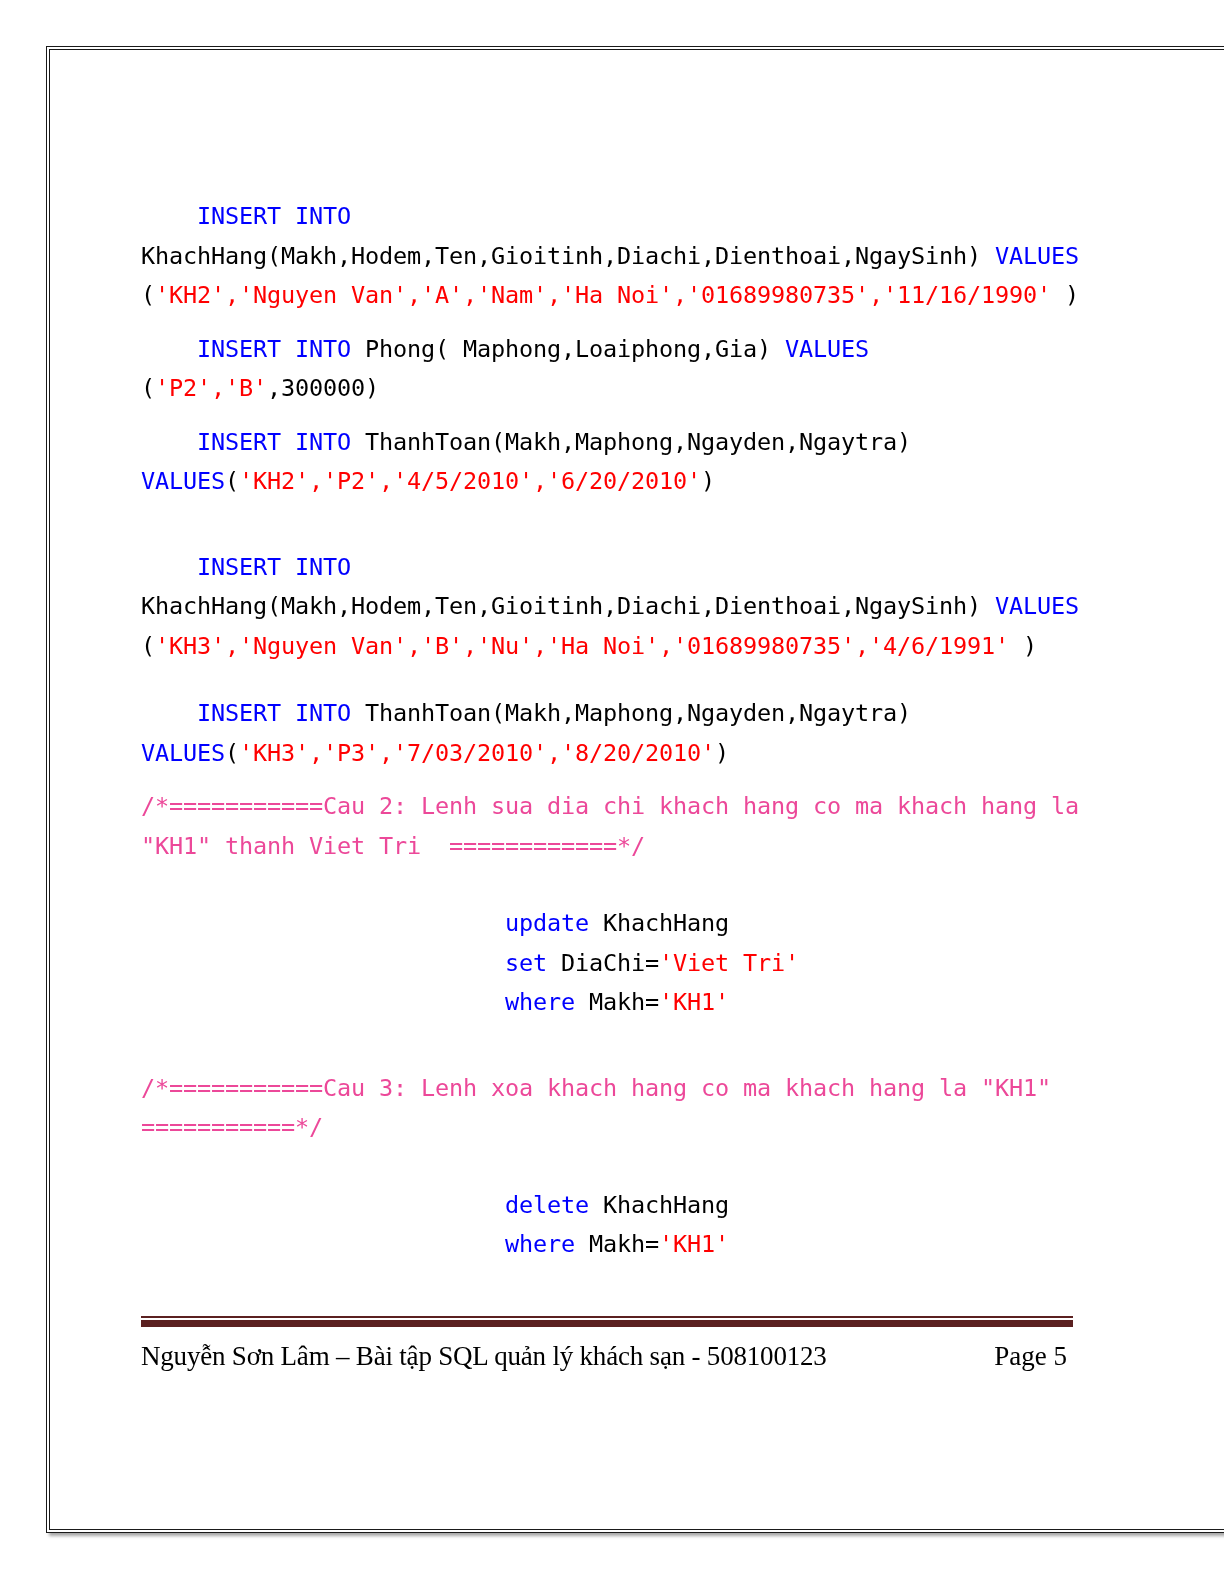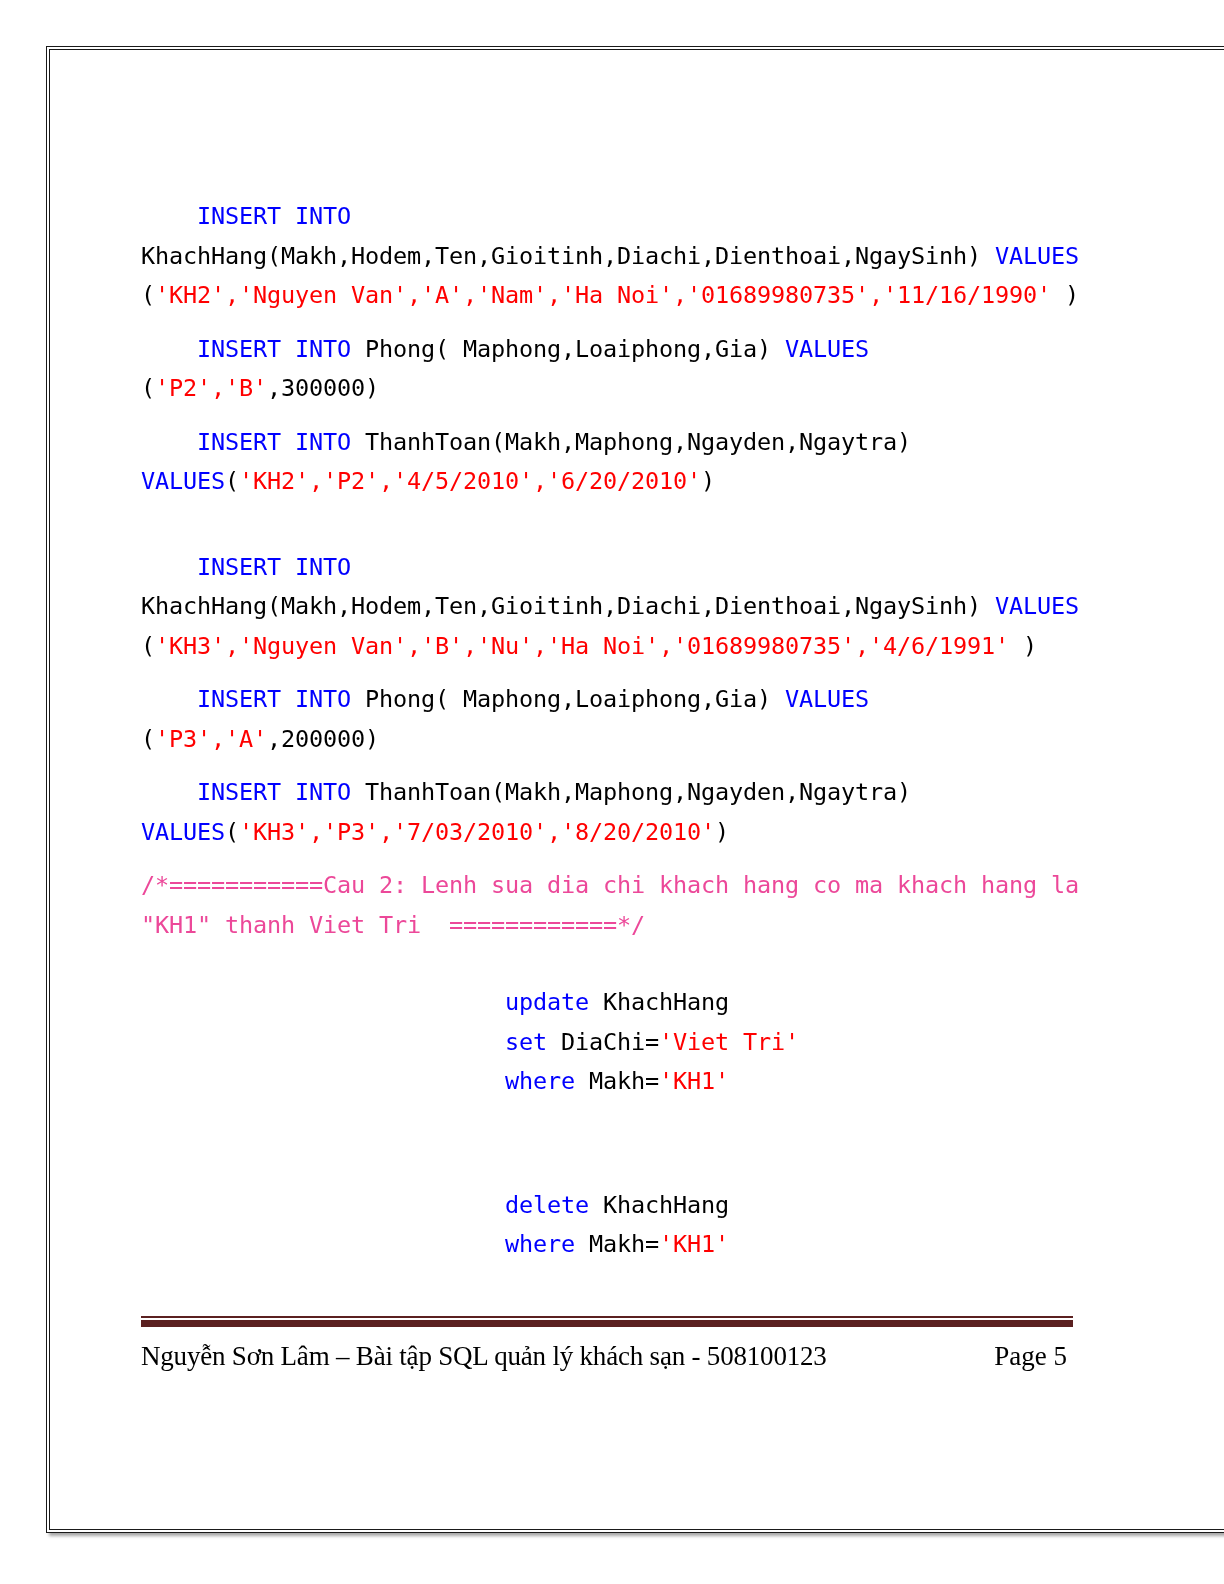--- a/index.html
+++ b/index.html
@@ -112,30 +112,30 @@
   <pre class="code-block tight"><span class="plain">    </span><span class="kw">INSERT INTO</span><span class="plain"> </span>
 <span class="plain">KhachHang(Makh,Hodem,Ten,Gioitinh,Diachi,Dienthoai,NgaySinh) </span><span class="kw">VALUES</span><span class="plain"> (</span><span class="str">'KH2','Nguyen Van','A','Nam','Ha Noi','01689980735','11/16/1990'</span><span class="plain"> )</span></pre>
       <div class="spacer-sm"></div>
       <pre class="code-block tight"><span class="plain">    </span><span class="kw">INSERT INTO</span><span class="plain"> Phong( Maphong,Loaiphong,Gia) </span><span class="kw">VALUES</span><span class="plain"> (</span><span class="str">'P2','B'</span><span class="plain">,300000)</span></pre>
       <div class="spacer-sm"></div>
       <pre class="code-block tight"><span class="plain">    </span><span class="kw">INSERT INTO</span><span class="plain"> ThanhToan(Makh,Maphong,Ngayden,Ngaytra) </span><span class="kw">VALUES</span><span class="plain">(</span><span class="str">'KH2','P2','4/5/2010','6/20/2010'</span><span class="plain">)</span></pre>
       <div class="spacer-lg"></div>
       <pre class="code-block tight"><span class="plain">    </span><span class="kw">INSERT INTO</span><span class="plain"> </span>
 <span class="plain">KhachHang(Makh,Hodem,Ten,Gioitinh,Diachi,Dienthoai,NgaySinh) </span><span class="kw">VALUES</span><span class="plain"> (</span><span class="str">'KH3','Nguyen Van','B','Nu','Ha Noi','01689980735','4/6/1991'</span><span class="plain"> )</span></pre>
       <div class="spacer-sm"></div>
-      <pre class="code-block tight"><span class="plain">    </span><span class="kw">INSERT INTO</span><span class="plain"> Phong( Maphong,Loaiphong,Gia) </span><span class="kw">VALUES</span><span class="plain"> (</span><span class="str">'P3','A'</span><span class="plain">,200000)</span></pre>
       <div class="spacer-sm"></div>
       <pre class="code-block tight"><span class="plain">    </span><span class="kw">INSERT INTO</span><span class="plain"> ThanhToan(Makh,Maphong,Ngayden,Ngaytra) </span><span class="kw">VALUES</span><span class="plain">(</span><span class="str">'KH3','P3','7/03/2010','8/20/2010'</span><span class="plain">)</span></pre>
       <div class="spacer-sm"></div>
       <pre class="code-block tight"><span class="cmt">/*===========Cau 2: Lenh sua dia chi khach hang co ma khach hang la "KH1" thanh Viet Tri  ============*/</span></pre>
       <div class="spacer-md"></div>
       <pre class="code-block tight"><span class="plain">                          </span><span class="kw">update</span><span class="plain"> KhachHang</span>
 <span class="plain">                          </span><span class="kw">set</span><span class="plain"> DiaChi=</span><span class="str">'Viet Tri'</span>
 <span class="plain">                          </span><span class="kw">where</span><span class="plain"> Makh=</span><span class="str">'KH1'</span></pre>
       <div class="spacer-lg"></div>
+      <pre class="code-block tight"><span class="cmt">/*===========Cau 3: Lenh xoa khach hang co ma khach hang la "KH1"  ===========*/</span></pre>
       <div class="spacer-md"></div>
       <pre class="code-block tight"><span class="plain">                          </span><span class="kw">delete</span><span class="plain"> KhachHang</span>
 <span class="plain">                          </span><span class="kw">where</span><span class="plain"> Makh=</span><span class="str">'KH1'</span></pre>
     </div>
 
   <div id="footer">
     <div id="footer-rule-thin"></div>
     <div id="footer-rule-gap"></div>
     <div id="footer-rule-thick"></div>
     <div id="footer-text-row">

